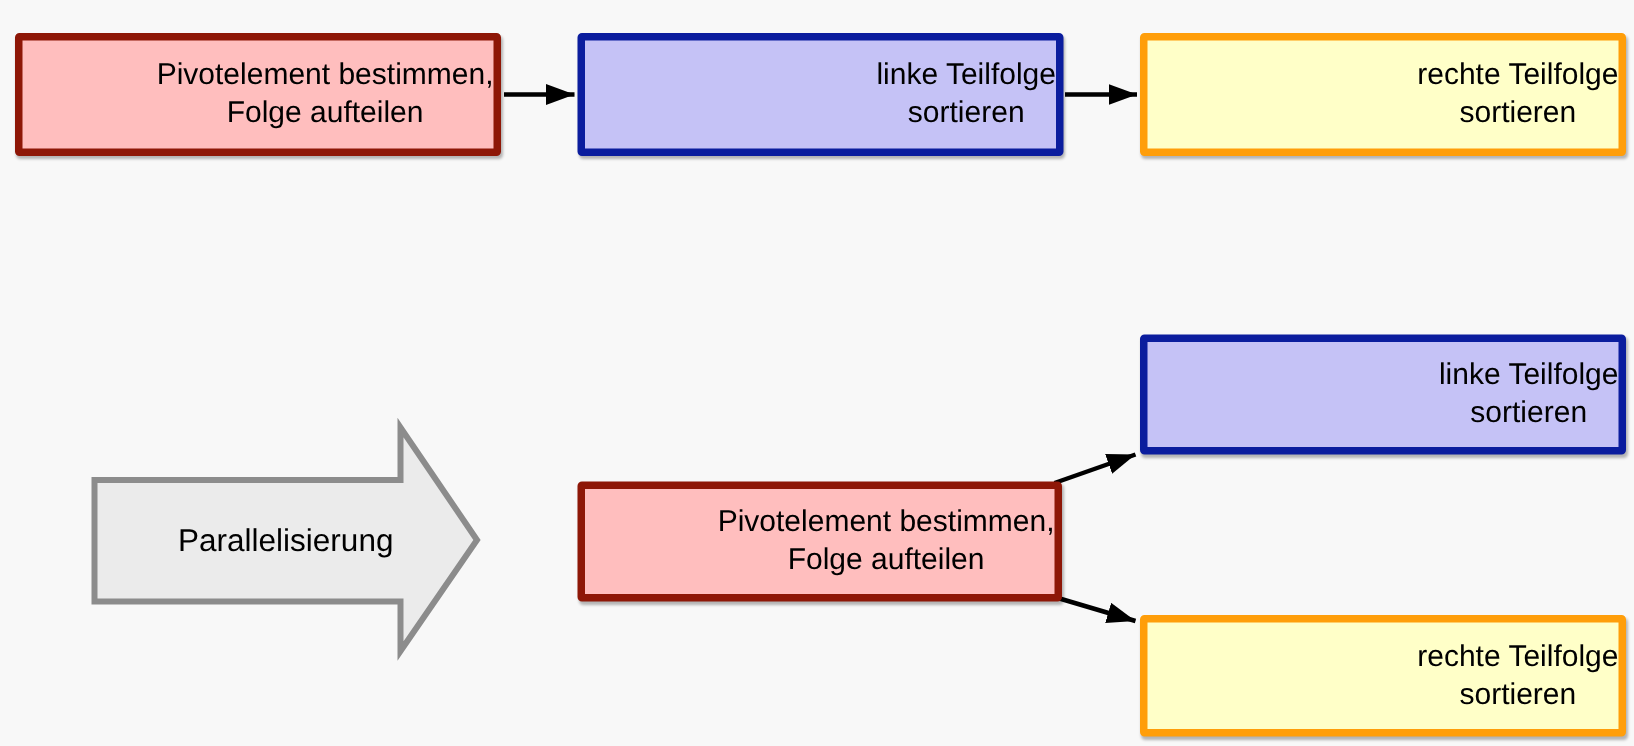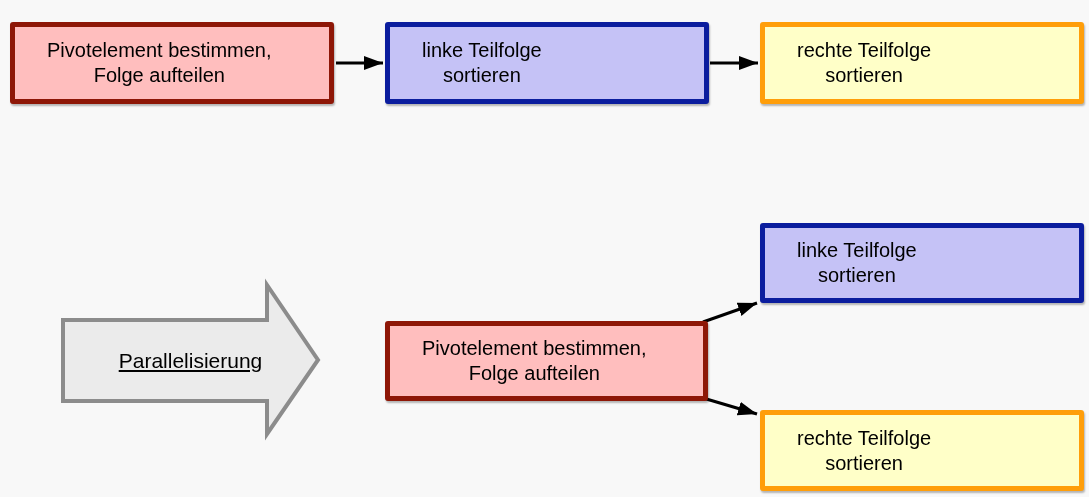--- a/index.html
+++ b/index.html
@@ -23,21 +23,21 @@
     height: 497px;
     pointer-events: none;
   }
   .node {
     position: absolute;
     box-sizing: border-box;
     border: 5px solid #000;
     border-radius: 3px;
     display: flex;
     align-items: center;
-    justify-content: flex-start;
+    justify-content: flex-end;
     text-align: center;
     box-shadow: 1px 2px 2px rgba(0,0,0,0.28);
     padding-left: 32px;
   }
   .node span {
     white-space: pre-line;
     font-size: 20px;
     line-height: 25px;
     color: #000;
   }
@@ -58,21 +58,20 @@
     position: absolute;
     left: 63px;
     top: 320px;
     width: 255px;
     height: 81px;
     display: flex;
     align-items: center;
     justify-content: center;
     font-size: 21px;
     color: #000;
-    text-decoration: underline;
   }
   .flow-line {
     stroke: #000;
     stroke-width: 3;
   }
 </style>
 </head>
 <body>
 
 <div class="stage">

